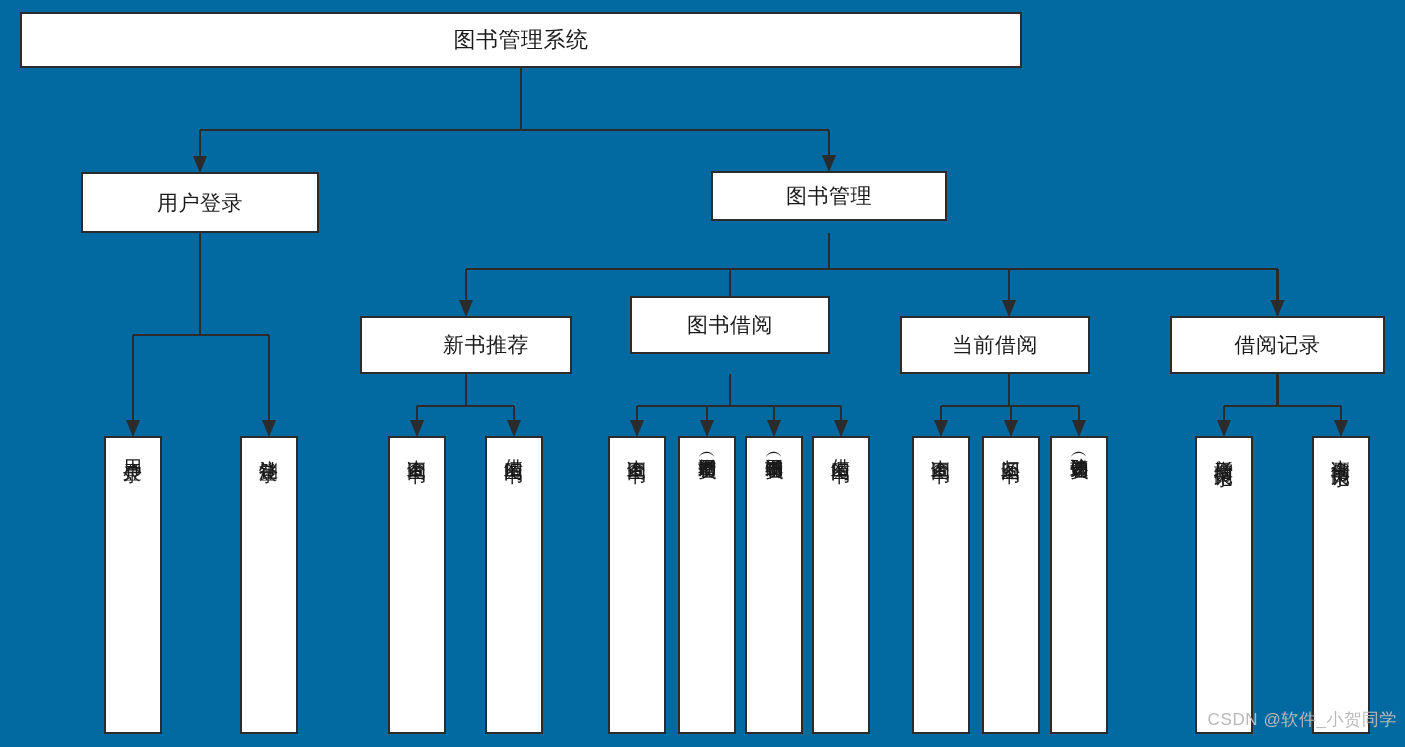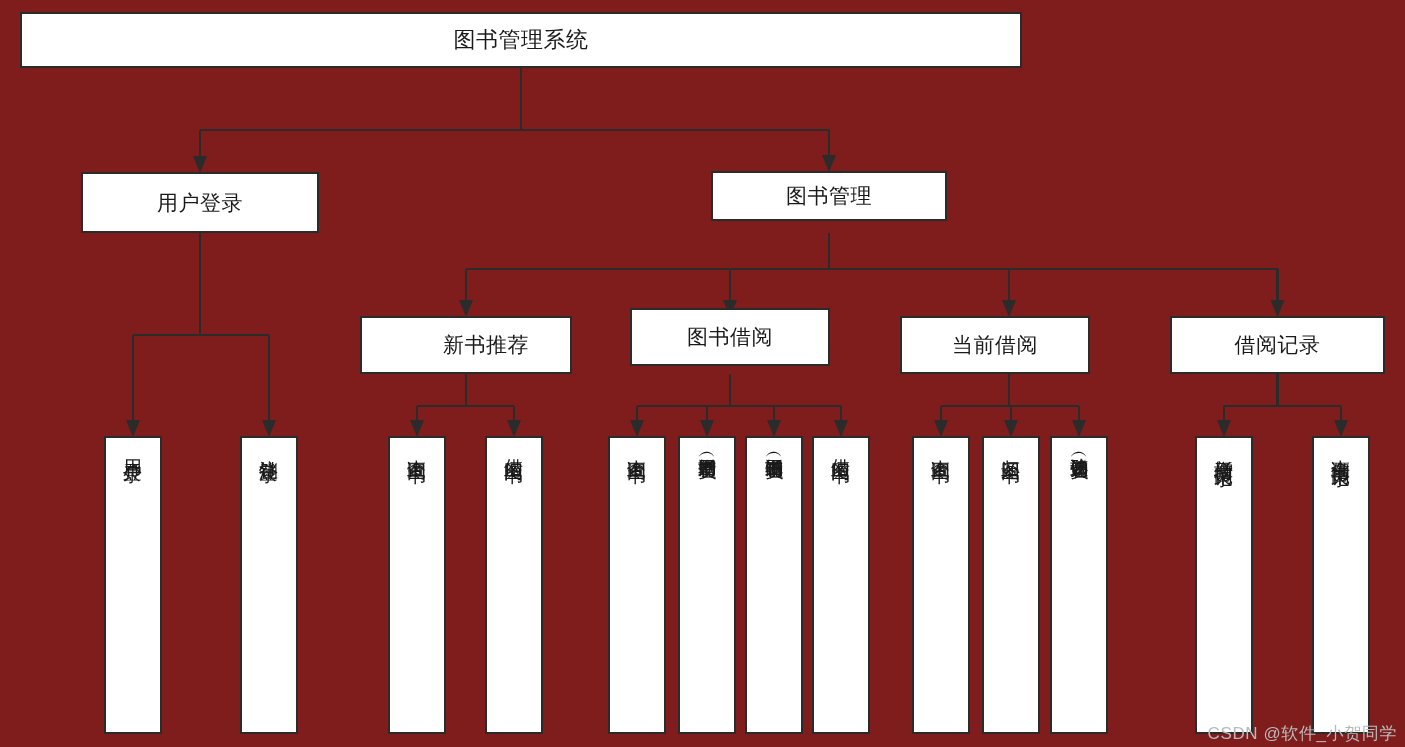--- a/index.html
+++ b/index.html
@@ -5,21 +5,21 @@
 <style>
   html, body {
     margin: 0;
     padding: 0;
     background: #ffffff;
   }
   #canvas {
     position: relative;
     width: 1405px;
     height: 747px;
-    background: #7f1d1d;
+    background: #0369a1;
     overflow: hidden;
     font-family: "Liberation Sans", "DejaVu Sans", sans-serif;
   }
   #wires {
     position: absolute;
     left: 0;
     top: 0;
     width: 1405px;
     height: 747px;
     pointer-events: none;
@@ -60,21 +60,21 @@
     color: #1a1a1a;
   }
   .vtext.tall {
     font-size: 18px;
     line-height: 1.24;
     letter-spacing: 0.5px;
   }
   .watermark {
     position: absolute;
     right: 8px;
-    bottom: 2px;
+    bottom: 16px;
     font-size: 17px;
     color: #b9b9b9;
     letter-spacing: 0.6px;
     white-space: nowrap;
     user-select: none;
     text-align: center;
   }
 </style>
 </head>
 <body>
@@ -135,21 +135,21 @@
       <line x1="1341" y1="406" x2="1341" y2="435" stroke="#2b2b2b" stroke-width="2.5" shape-rendering="crispEdges"></line>
       <path d="M1334,420 L1348,420 L1341,437 Z" fill="#2b2b2b"></path>
     </svg>
 
   <div class="node h root" style="left: 20px; top: 12px; width: 1002px; height: 56px;">图书管理系统</div>
 
   <div class="node h" style="left: 81px; top: 172px; width: 238px; height: 61px;">用户登录</div>
   <div class="node h" style="left: 711px; top: 171px; width: 236px; height: 50px;">图书管理</div>
 
   <div class="node h" style="left: 360px; top: 316px; width: 212px; height: 58px; padding-left: 40px;">新书推荐</div>
-  <div class="node h" style="left: 630px; top: 308px; width: 200px; height: 58px;">图书借阅</div>
+  <div class="node h" style="left: 630px; top: 296px; width: 200px; height: 58px;">图书借阅</div>
   <div class="node h" style="left: 900px; top: 316px; width: 190px; height: 58px;">当前借阅</div>
   <div class="node h" style="left: 1170px; top: 316px; width: 215px; height: 58px;">借阅记录</div>
 
   <div id="leaf-host">
       <div class="node v" style="left: 104px; top: 436px; width: 58px; height: 298px;">
         <span class="vtext">用户登录</span>
       </div>
       <div class="node v" style="left: 240px; top: 436px; width: 58px; height: 298px;">
         <span class="vtext">注销登录</span>
       </div>

